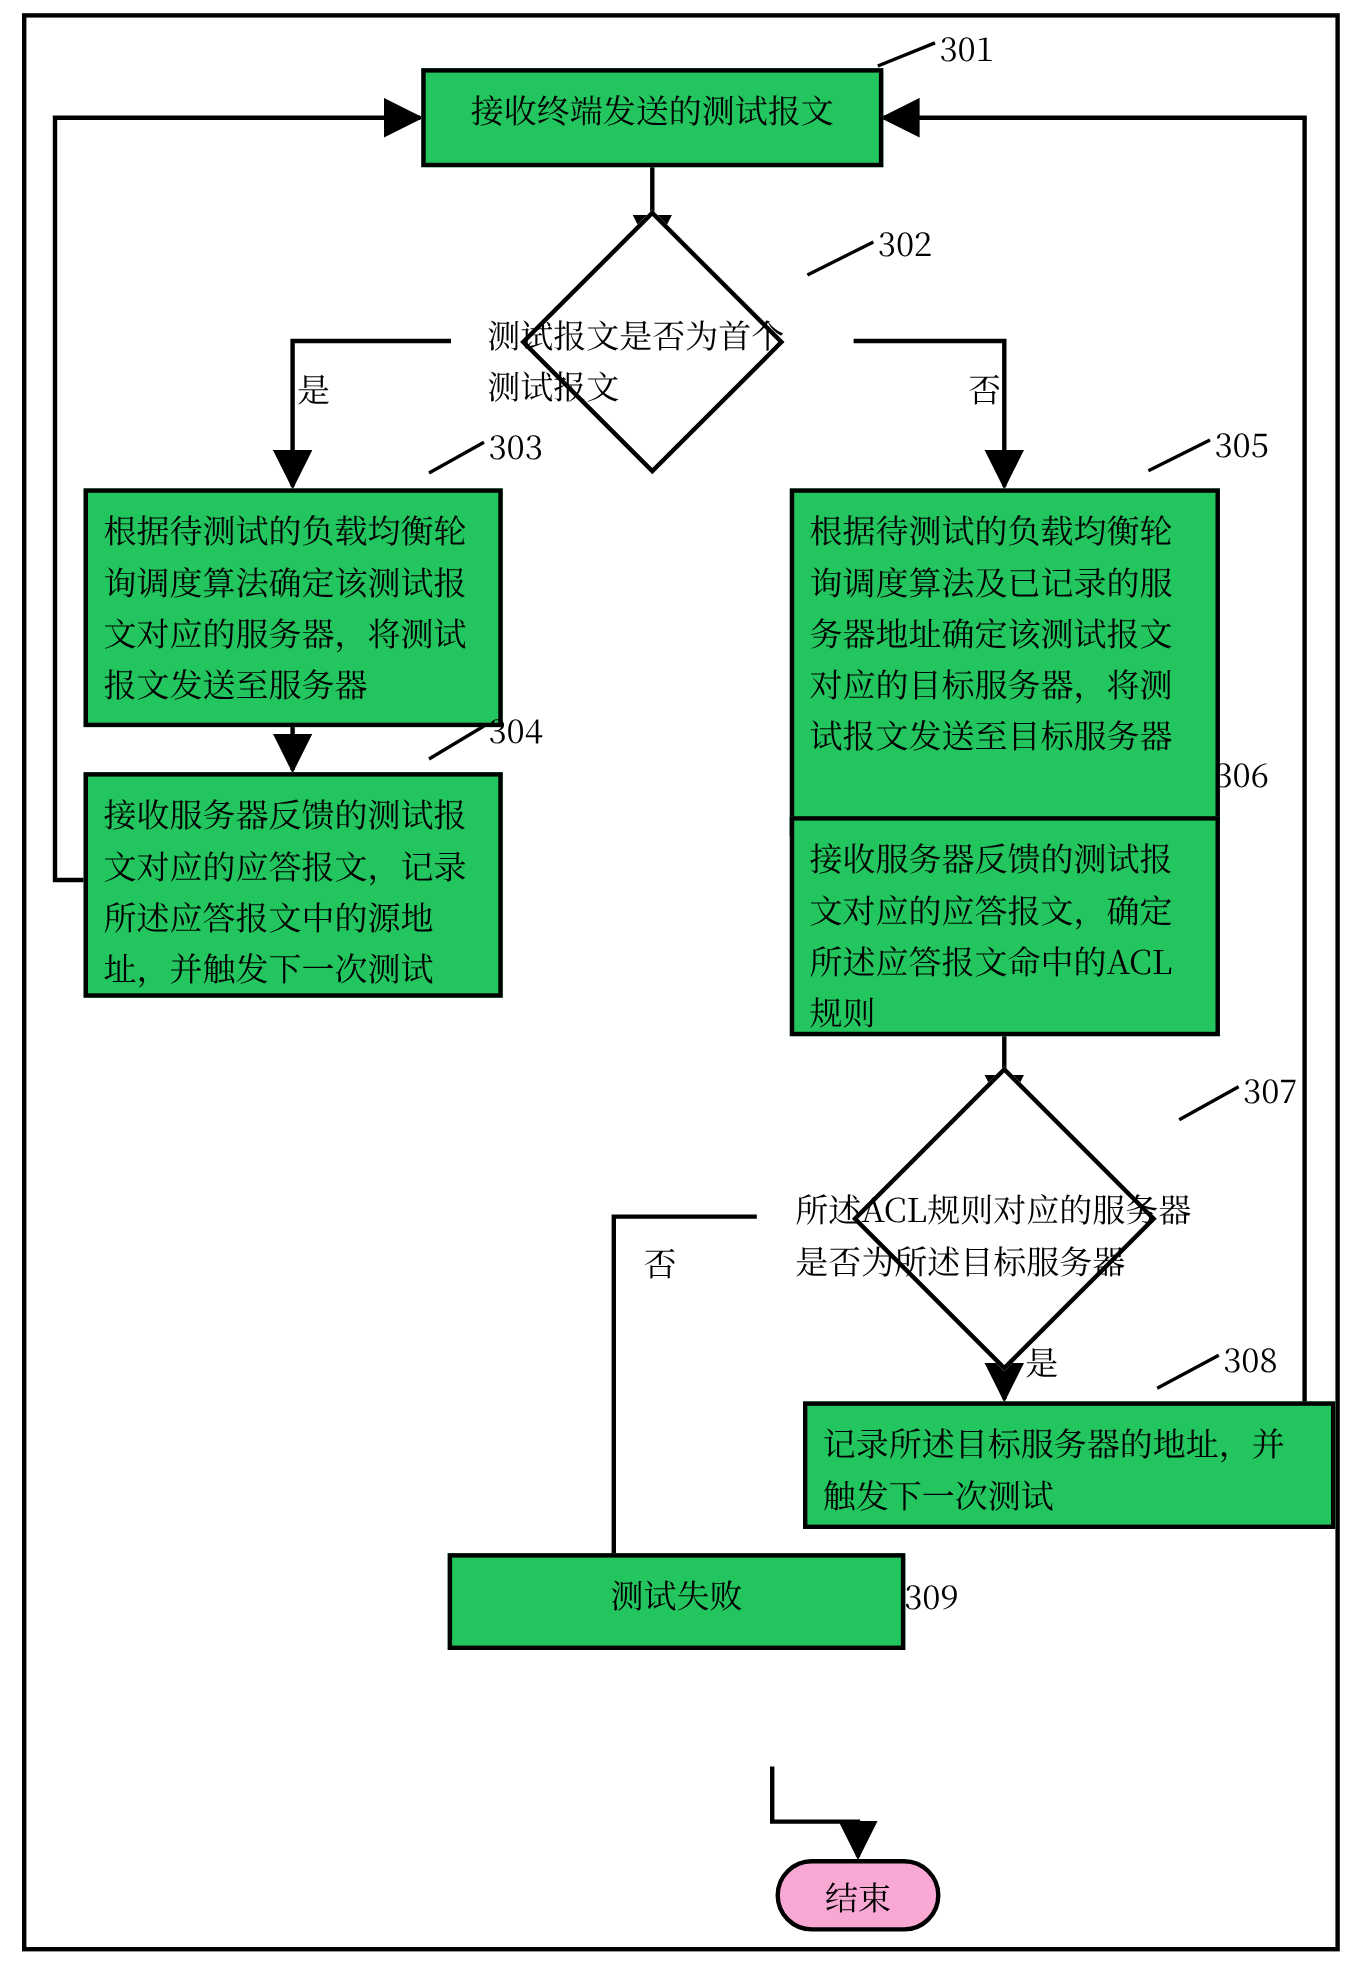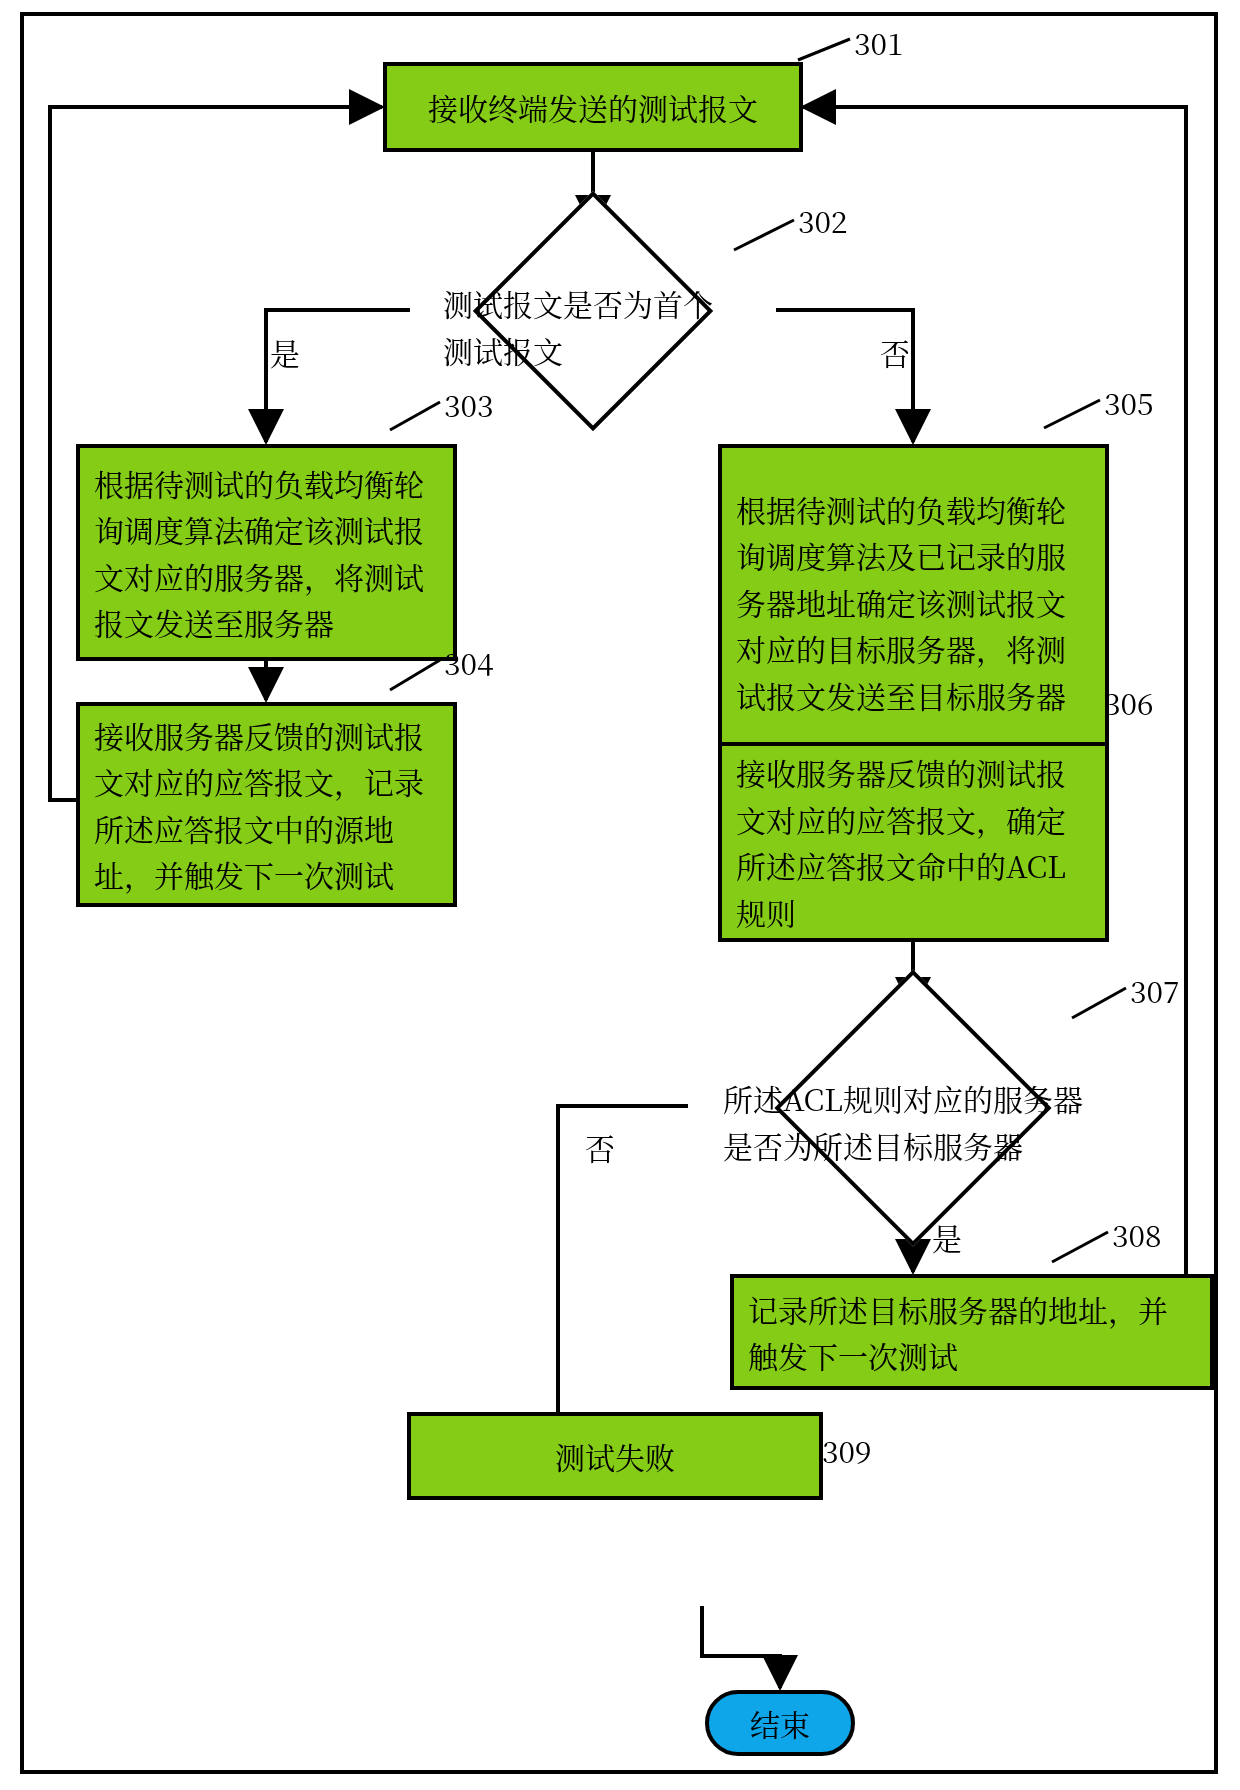--- a/index.html
+++ b/index.html
@@ -10,24 +10,23 @@
   body {
     width: 1240px;
     height: 1790px;
     position: relative;
     font-family: "SimSun", "Songti SC", "Noto Serif CJK SC", serif;
     color: #000;
   }
   .node-box {
     position: absolute;
     border: 4px solid #000;
-    background: #84cc16;
+    background: #22c55e;
     display: flex;
     flex-direction: column;
-    justify-content: center;
     padding: 10px 14px;
     box-sizing: border-box;
     font-size: 30px;
     line-height: 1.55;
     text-align: left;
   }
   .node-box.center-text {
     text-align: center;
     align-items: center;
   }
@@ -50,21 +49,21 @@
     font-size: 30px;
   }
   .callout {
     position: absolute;
     font-size: 30px;
   }
   .terminator {
     position: absolute;
     border: 4px solid #000;
     border-radius: 999px;
-    background: #0ea5e9;
+    background: #f9a8d4;
     display: flex;
     align-items: center;
     justify-content: center;
     font-size: 30px;
     box-sizing: border-box;
   }
   svg.edges {
     position: absolute;
     left: 0; top: 0;
     width: 1240px;

